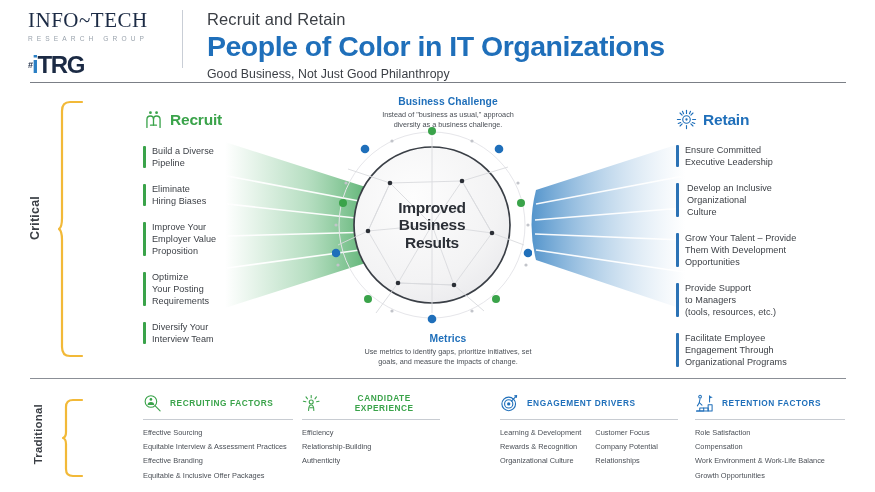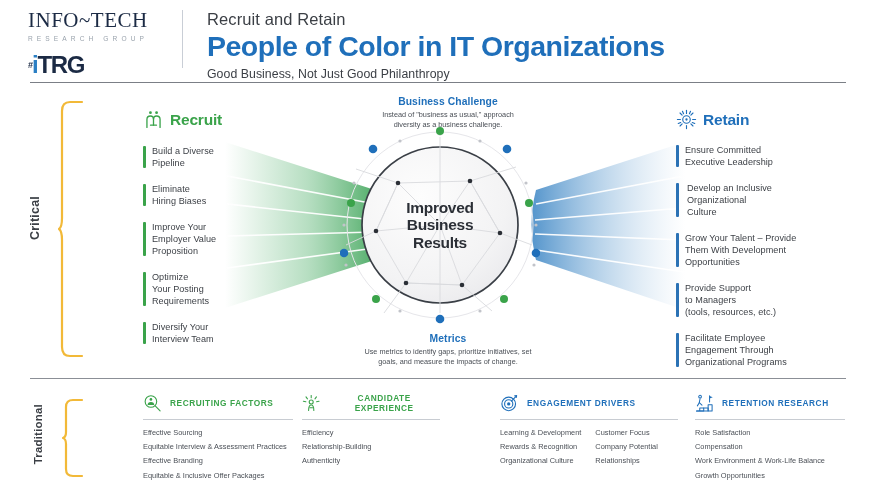--- a/index.html
+++ b/index.html
@@ -84,21 +84,21 @@
   #fan-left{left:225px;top:132px;}
   #fan-right{left:520px;top:130px;}
 
   
   .ctr-cap{position:absolute;text-align:center;width:260px;left:318px;}
   .ctr-cap .h{font-size:10.3px;font-weight:bold;color:#1f6fba;letter-spacing:.1px;}
   .ctr-cap .p{font-size:7.3px;color:#4a4f56;line-height:1.38;margin-top:3px;}
   #cap-top{top:96px;}
   #cap-bottom{top:333px;}
 
-  #circle-wrap{position:absolute;left:340px;top:125px;width:200px;height:200px;}
+  #circle-wrap{position:absolute;left:332px;top:125px;width:200px;height:200px;}
   .ctr-text{
     position:absolute;left:0;top:0;width:200px;height:200px;
     display:flex;flex-direction:column;align-items:center;justify-content:center;
     font-size:15.5px;font-weight:bold;color:#2b2f36;line-height:1.12;letter-spacing:-.3px;
     text-align:center;
   }
 
   
   .trad-divider{position:absolute;left:30px;top:378px;width:816px;height:1px;background:#8b8f96;}
   .tcol{position:absolute;}
@@ -449,21 +449,21 @@
           <circle cx="6.4" cy="3.4" r="1.7"></circle>
           <path d="M6.4 6 L5.4 11 L8.8 14"></path>
           <path d="M5.4 11 L3 15"></path>
           <path d="M18.4 2.2 V10"></path>
           <path d="M18.4 2.6 L22.4 4 L18.4 5.6 Z" fill="#1f6fba" stroke="none"></path>
           <path d="M2 21.4 H11 V17.6 H6 V21.4"></path>
           <path d="M11 17.6 H16.6 V21.4 H2"></path>
           <path d="M16.6 13.6 H21.6 V21.4 H16.6 Z"></path>
         </g>
       </svg>
-      <span class="tname blue-t">RETENTION RESEARCH</span>
+      <span class="tname blue-t">RETENTION FACTORS</span>
     </div>
     <div class="rule"></div>
     <div class="items">
         <ul>
           <li>Role Satisfaction</li>
           <li>Compensation</li>
           <li>Work Environment &amp; Work-Life Balance</li>
           <li>Growth Opportunities</li>
         </ul>
       </div>

